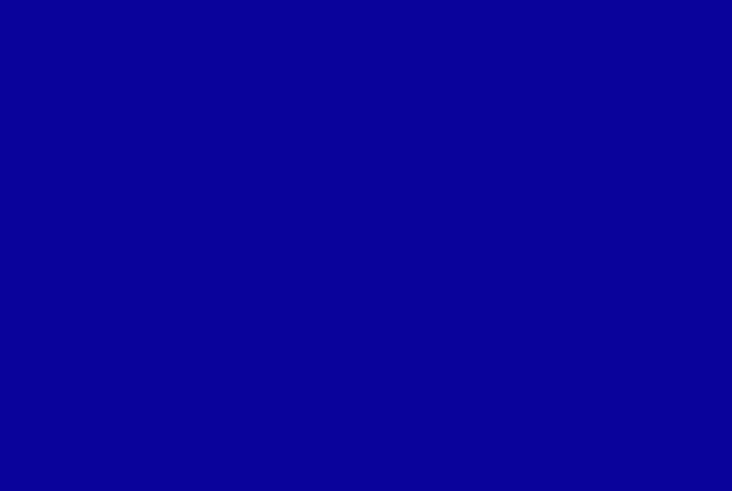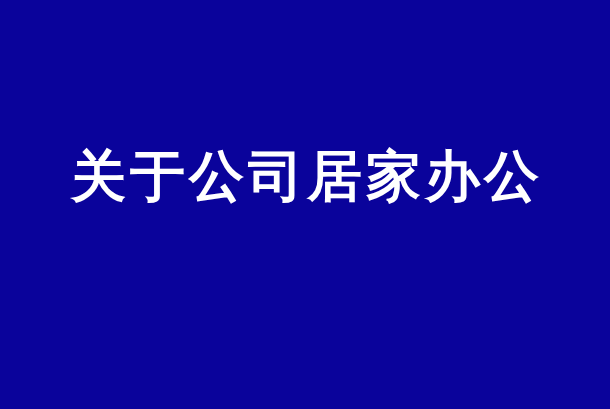--- a/index.html
+++ b/index.html
@@ -67,17 +67,16 @@
     margin-top: 55px;
   }
 </style>
 </head>
 <body>
 
 <div class="notice-banner">
 
   <div class="notice-title-block">
 
-    <div class="title-line title-line-1">关于公司居家办公</div>
 
 
   </div>
 </div>
 
 </body></html>

